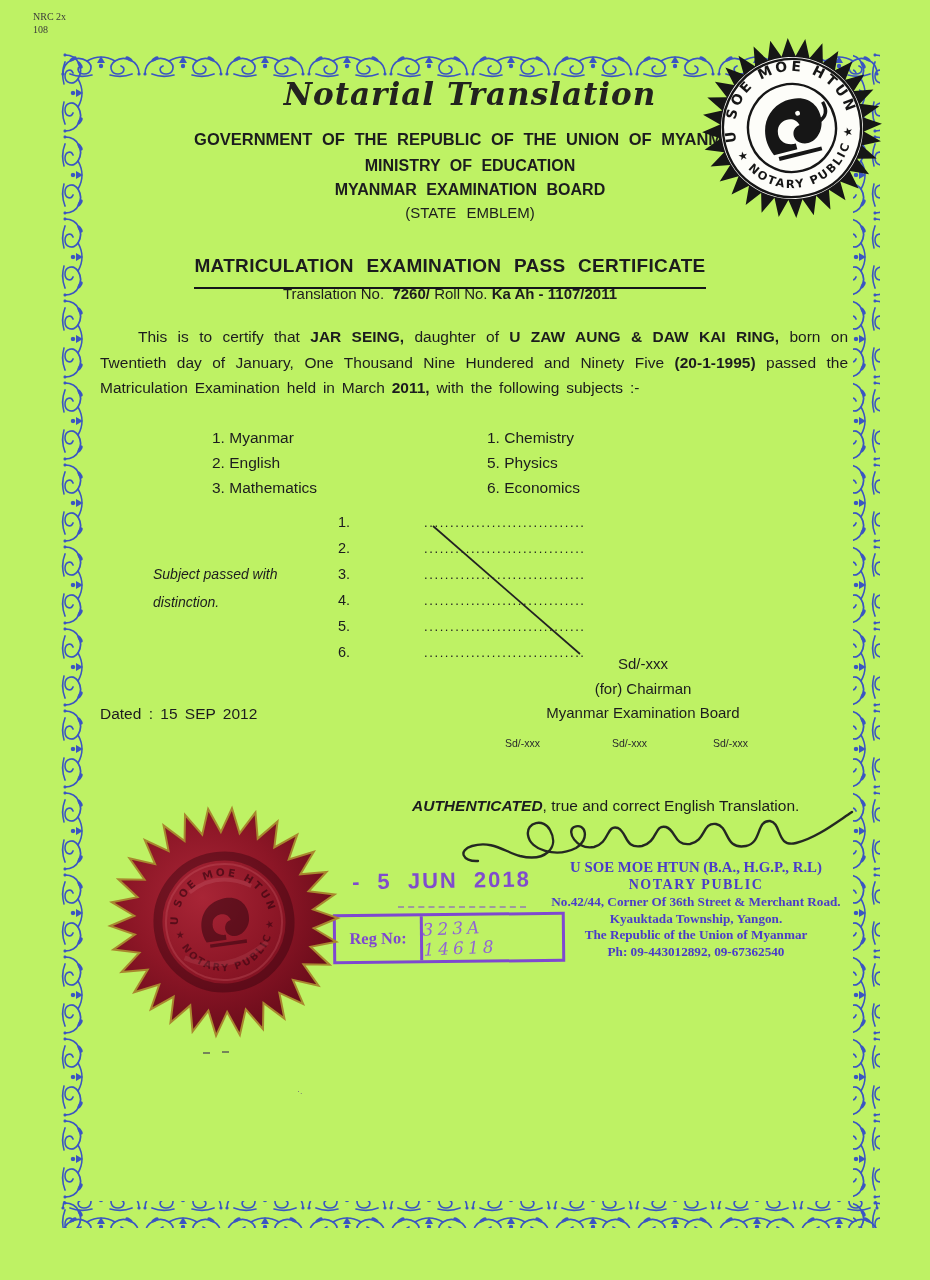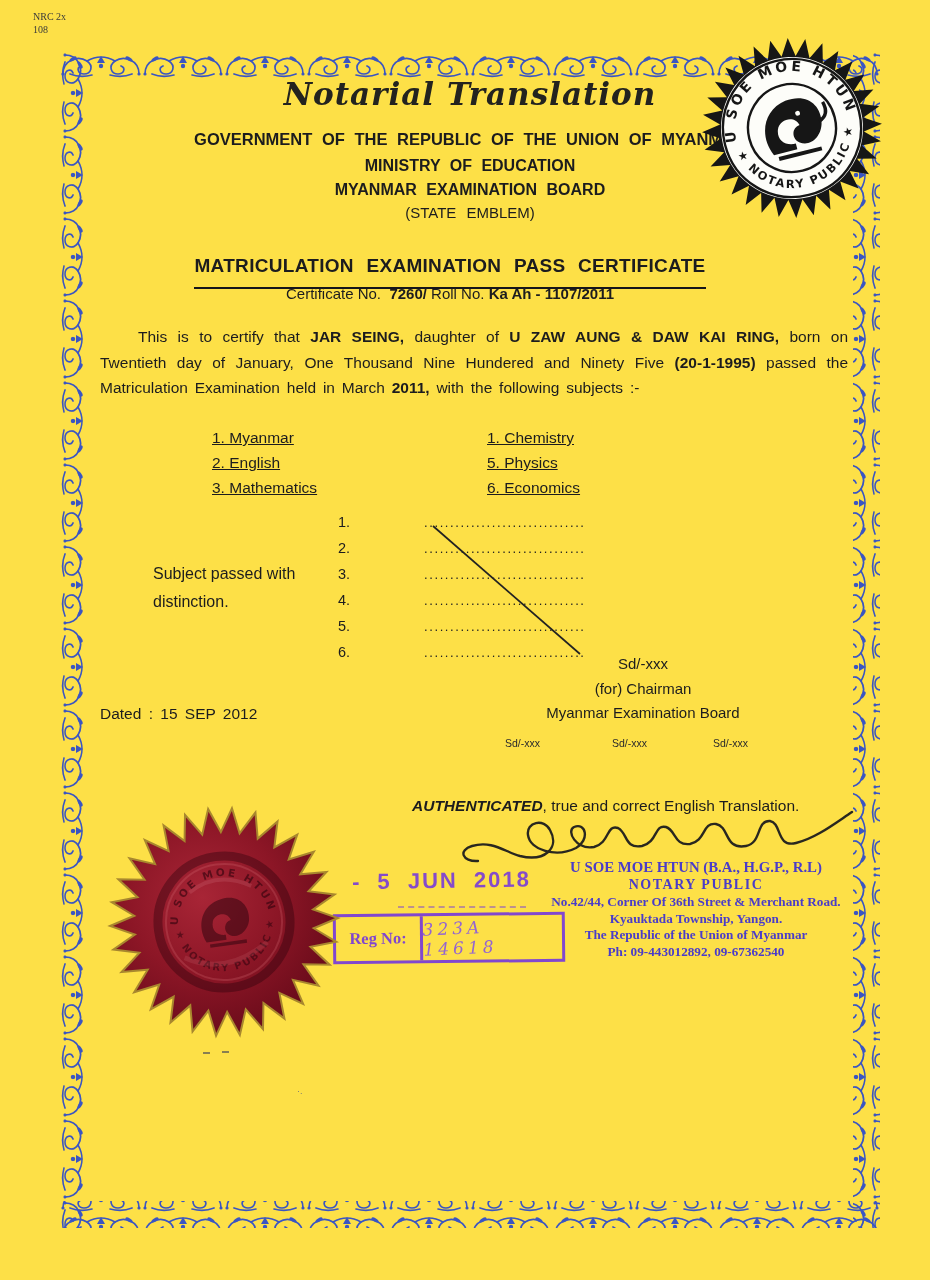--- a/index.html
+++ b/index.html
@@ -1,16 +1,16 @@
 <!DOCTYPE html>
 <html><head>
 <meta charset="utf-8">
 <style>
   html,body{margin:0;padding:0;background:#e8e8e8;}
-  .page{position:relative;width:930px;height:1280px;background:#fde047;overflow:hidden;
+  .page{position:relative;width:930px;height:1280px;background:#bef264;overflow:hidden;
         font-family:"Liberation Sans",sans-serif;color:#1c1c1e;}
   .abs{position:absolute;}
   
   .corner-note{left:33px;top:10px;font-family:"Liberation Serif",serif;font-size:10px;
                line-height:13px;color:#3a3a3a;}
   
   .script-title{left:60px;top:76px;width:820px;text-align:center;
     font-family:"DejaVu Serif",serif;font-style:italic;font-weight:700;font-size:31px;
     letter-spacing:1px;color:#23231f;}
   .hdr{left:60px;width:820px;text-align:center;font-weight:700;word-spacing:5px;}
@@ -21,26 +21,26 @@
   .photo-note{top:228px;left:60px;width:778px;text-align:right;font-size:14.5px;}
   .cert-title-wrap{top:255px;left:60px;width:780px;text-align:center;}
   .cert-title{display:inline-block;font-size:19px;font-weight:700;word-spacing:7px;
     border-bottom:2.5px solid #15151a;padding-bottom:10px;letter-spacing:.3px;text-align:right;}
   .cert-no{top:285px;left:60px;width:780px;text-align:center;font-size:15px;}
   b{font-weight:700;}
   
   .body-par{left:100px;top:324px;width:748px;font-size:15.5px;line-height:25.5px;
     text-align:justify;text-indent:38px;word-spacing:2.5px;}
   
-  .subjects{top:425px;font-size:15.5px;line-height:25px;text-decoration:underline;}
+  .subjects{top:425px;font-size:15.5px;line-height:25px;}
   .subjects div{margin:0;}
   .sub-left{left:212px;}
   .sub-right{left:487px;}
   
-  .distinction{left:153px;top:560px;font-size:16px;line-height:28px;}
+  .distinction{left:153px;top:560px;font-size:14px;line-height:28px;font-style:italic;}
   .dotrows{left:338px;top:514px;font-size:14.5px;}
   .dotrow{display:flex;height:26px;align-items:baseline;}
   .dotrow .num{width:26px;text-align:left;}
   .dotrow .gap{width:60px;}
   .dotrow .dots{letter-spacing:1.6px;font-size:13px;color:#222;}
   
   .sd-block{left:520px;top:652px;width:246px;text-align:center;font-size:15px;line-height:24.5px;}
   .dated{left:100px;top:705px;font-size:15.5px;word-spacing:3px;}
   .sd-small{top:737px;font-size:10.5px;color:#2a2a2c;}
   
@@ -122,21 +122,21 @@
   <div class="abs script-title">Notarial Translation</div>
   <div class="abs hdr hdr-gov">GOVERNMENT OF THE REPUBLIC OF THE UNION OF MYANMAR</div>
   <div class="abs hdr hdr-min">MINISTRY OF EDUCATION</div>
   <div class="abs hdr hdr-board">MYANMAR EXAMINATION BOARD</div>
   <div class="abs hdr hdr-emblem">(STATE EMBLEM)</div>
 
   <div class="abs cert-title-wrap">
     <span class="cert-title">MATRICULATION EXAMINATION PASS CERTIFICATE</span>
   </div>
   <div class="abs cert-no">
-    <span>Certificate No.</span>&nbsp;
+    <span>Translation No.</span>&nbsp;
     <b>7260/</b><span> Roll No. </span><b>Ka Ah - 1107/2011</b>
   </div>
 
   <div class="abs body-par">
     <span>This is to certify that </span><b>JAR SEING,</b><span> daughter of </span><b>U ZAW AUNG &amp; DAW KAI RING,</b><span> born on Twentieth day of January, One Thousand Nine Hundered and Ninety Five </span><b>(20-1-1995)</b><span> passed the Matriculation Examination held in March </span><b>2011,</b><span> with the following subjects :-</span>
   </div>
 
   <div class="abs subjects sub-left">
     <div>1. Myanmar</div>
     <div>2. English</div>

